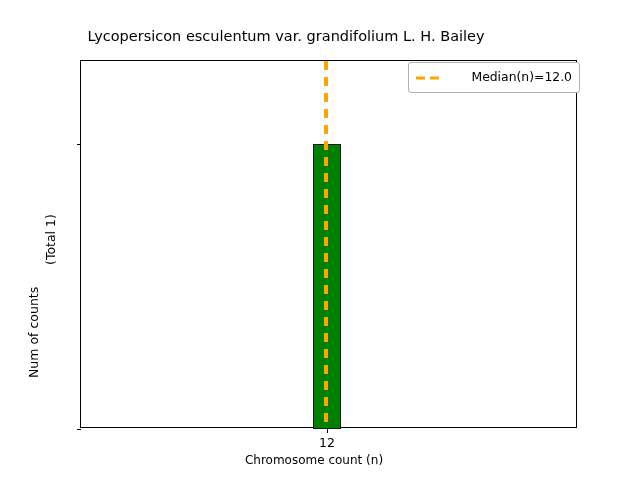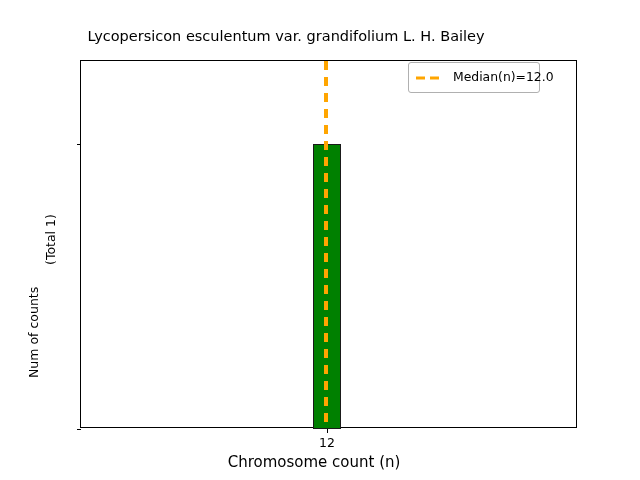--- a/index.html
+++ b/index.html
@@ -79,44 +79,44 @@
     transform: translateX(-50%);
     white-space: nowrap;
   }
   
   #xlabel {
     position: absolute;
     left: 0;
     top: 453px;
     width: 628px;
     text-align: center;
-    font-size: 15px;
+    font-size: 12px;
     color: #000000;
   }
   .ylabel-line {
     position: absolute;
     transform-origin: left bottom;
     transform: rotate(-90deg);
     font-size: 12.5px;
     color: #000000;
     white-space: nowrap;
   }
   #ylabel-main { left: 41px; top: 363px; }
   #ylabel-sub  { left: 58px; top: 250px; }
   
   #legend {
     position: absolute;
     left: 408px;
     top: 62px;
-    width: 132px;
+    width: 172px;
     box-sizing: border-box;
     border: 1px solid #b0b0b0;
     border-radius: 3px;
     background: #ffffff;
-    padding: 6px 14px 6px 6px;
+    padding: 6px 7px 6px 6px;
   }
   #legend-row {
     display: flex;
     align-items: flex-start;
   }
   #legend-marker {
     flex: 0 0 auto;
     width: 30px;
     height: 16px;
     margin-right: 8px;

